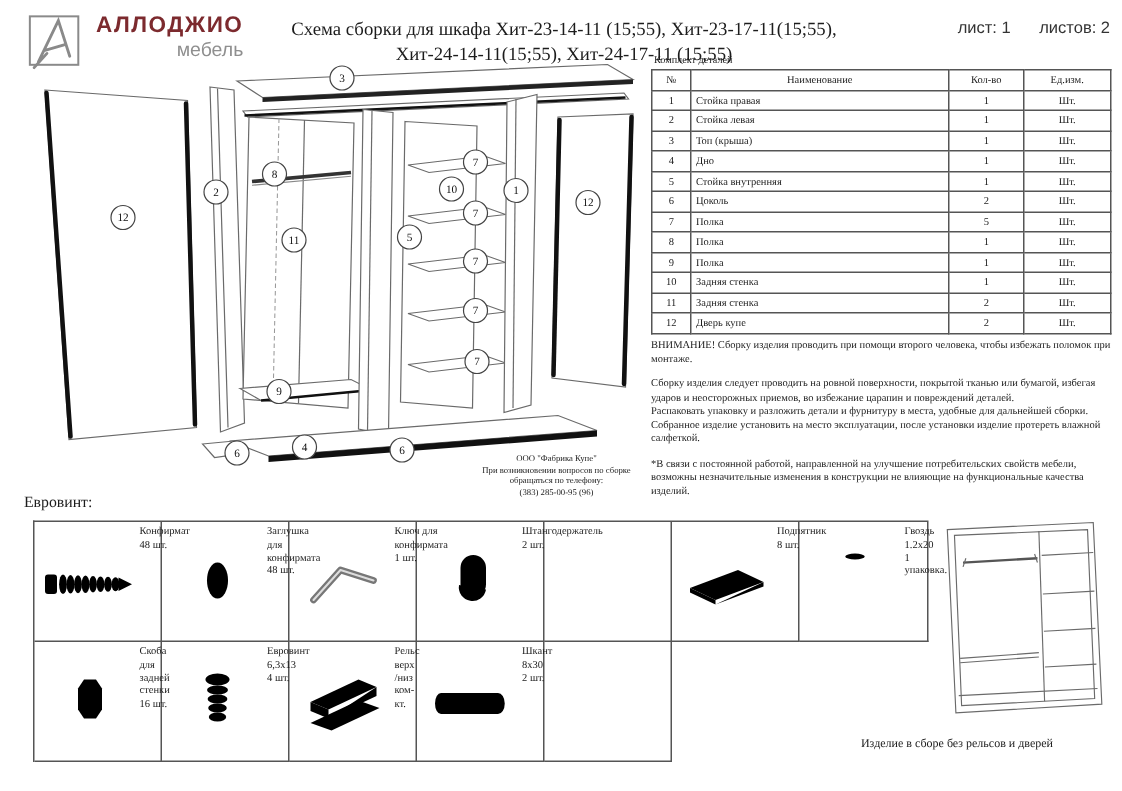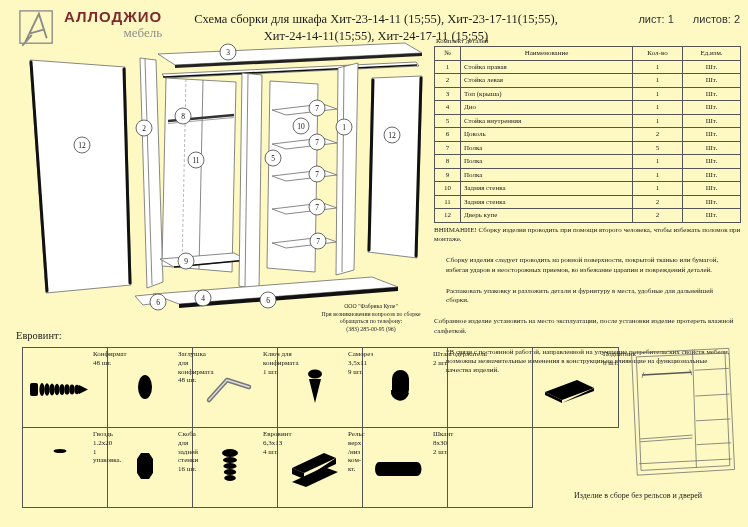--- a/index.html
+++ b/index.html
@@ -1,41 +1,41 @@
 <!DOCTYPE html>
 <html><head>
 <meta charset="utf-8">
 <style>
   html,body{margin:0;padding:0;background:#e8e8e8;}
-  .page{position:relative;width:748px;height:527px;background:#fef9c3;overflow:hidden;
+  .page{position:relative;width:748px;height:527px;background:#ffffff;overflow:hidden;
         font-family:"Liberation Serif",serif;color:#1c1c1c;margin:0 auto;}
 
   
   .logo{position:absolute;left:18px;top:9px;display:flex;align-items:flex-start;gap:8px;}
   .logo-mark{width:38px;height:38px;}
   .brand-col{display:flex;flex-direction:column;align-items:flex-end;}
   .brand{font-family:"Liberation Sans",sans-serif;font-weight:bold;font-size:15px;
          letter-spacing:1px;color:#7c2a2e;line-height:1.1;}
-  .brand-sub{font-family:Liberation Serif, serif;font-size:13px;color:#8f8f8f;line-height:1.15;}
+  .brand-sub{font-family:Liberation Sans, sans-serif;font-size:13px;color:#8f8f8f;line-height:1.15;}
   .title{position:absolute;left:190px;top:11px;width:372px;text-align:center;
          font-size:12.5px;line-height:1.32;}
   .sheet-info{position:absolute;right:8px;top:13px;font-family:"Liberation Sans",sans-serif;
               font-size:11px;color:#333;text-align:center;}
   .sheet-info span{margin-left:16px;}
 
   
   .parts-caption{position:absolute;left:436px;top:37px;font-size:6.8px;}
   table.parts{position:absolute;left:434px;top:46px;border-collapse:collapse;font-size:7px;}
   table.parts th,table.parts td{border:0.8px solid #555;padding:1px 3px;height:10.5px;
               font-weight:normal;text-align:left;vertical-align:middle;}
   table.parts th{text-align:center;}
   table.parts .c{text-align:center;}
   .notes{position:absolute;left:434px;top:226px;width:308px;font-size:7px;line-height:1.32;}
   .notes .blk{margin:0 0 7px 0;}
-  .notes div{margin:12px;}
+  .notes div{margin:0;}
 
   
   .diagram{position:absolute;left:20px;top:40px;}
   .factory-note{position:absolute;left:296px;top:303px;width:150px;text-align:center;
                 font-size:5.8px;line-height:1.3;color:#222;}
 
   
   .hw-caption{position:absolute;left:16px;top:330px;font-size:10.5px;}
   .hw-grid{position:absolute;left:22px;top:347px;display:grid;
            grid-template-columns:repeat(6,85px) 86px;grid-auto-rows:80px;
@@ -343,38 +343,20 @@
             <polyline points="12,34 30,14 52,21" fill="none" stroke="#ddd" stroke-width="1.4" stroke-linecap="round" stroke-linejoin="round"></polyline>
           </svg>
         </div>
         <div class="hw-lbl">
           <div>Ключ для конфирмата</div>
           <div>1 шт.</div>
         </div>
       </div>
       <div class="hw-cell">
         <div class="hw-ico">
-          <svg class="hw" width="66" height="46" viewBox="0 0 66 46">
-            <ellipse cx="33" cy="9" rx="7" ry="4.5"></ellipse>
-            <line x1="30" y1="7" x2="36" y2="11"></line>
-            <line x1="36" y1="7" x2="30" y2="11"></line>
-            <polygon points="27,14 39,14 33,38"></polygon>
-            <line x1="26" y1="18" x2="39" y2="17"></line>
-            <line x1="27" y1="22" x2="38" y2="21"></line>
-            <line x1="28" y1="26" x2="37" y2="25"></line>
-            <line x1="29.5" y1="30" x2="36" y2="29"></line>
-          </svg>
-        </div>
-        <div class="hw-lbl">
-          <div>Саморез 3,5x11</div>
-          <div>9 шт.</div>
-        </div>
-      </div>
-      <div class="hw-cell">
-        <div class="hw-ico">
           <svg class="hw" width="66" height="48" viewBox="0 0 66 48">
             <rect x="25" y="6" width="17" height="28" rx="8.5"></rect>
             <circle cx="33.5" cy="13" r="2"></circle>
             <path d="M24,26 a9,9 0 0 0 18,3"></path>
             <circle cx="36" cy="29" r="2"></circle>
           </svg>
         </div>
         <div class="hw-lbl">
           <div>Штангодержатель</div>
           <div>2 шт.</div>

